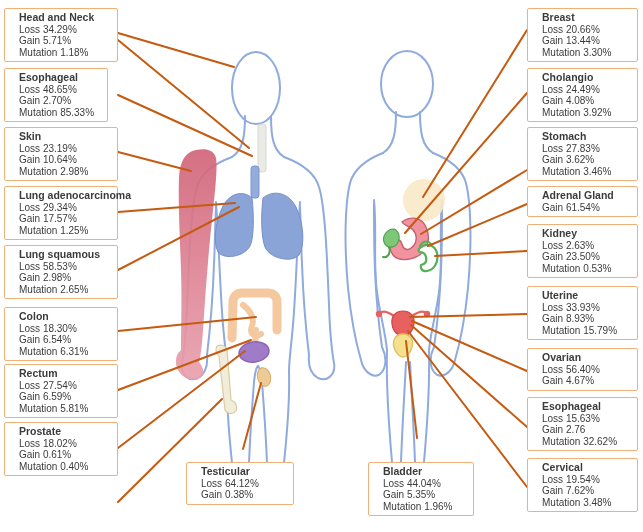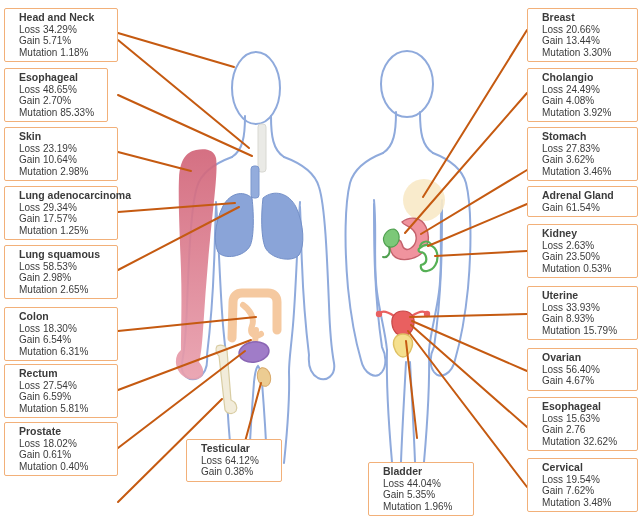--- a/index.html
+++ b/index.html
@@ -153,21 +153,21 @@
     <div class="s">Gain 6.59%</div>
     <div class="s">Mutation 5.81%</div>
   </div>
   <div class="box" style="left:4px;top:422px;width:114px">
     <div class="t">Prostate</div>
     <div class="s">Loss 18.02%</div>
     <div class="s">Gain 0.61%</div>
     <div class="s">Mutation 0.40%</div>
   </div>
 
-  <div class="box" style="left:186px;top:439px;width:96px">
+  <div class="box" style="left:186px;top:462px;width:108px">
     <div class="t">Testicular</div>
     <div class="s">Loss 64.12%</div>
     <div class="s">Gain 0.38%</div>
   </div>
   <div class="box" style="left:368px;top:462px;width:106px">
     <div class="t">Bladder</div>
     <div class="s">Loss 44.04%</div>
     <div class="s">Gain 5.35%</div>
     <div class="s">Mutation 1.96%</div>
   </div>

